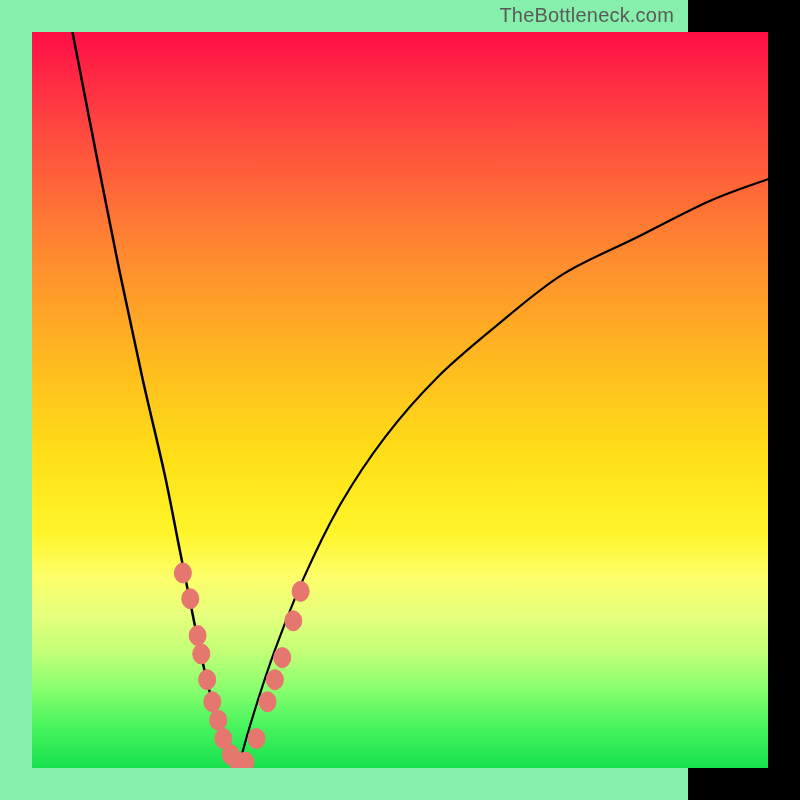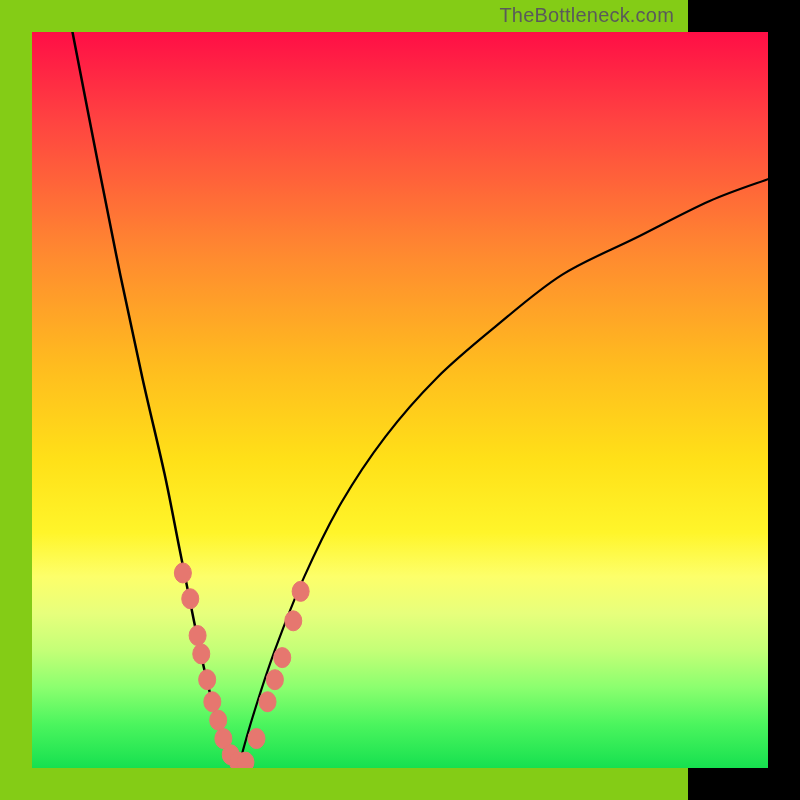--- a/index.html
+++ b/index.html
@@ -8,21 +8,21 @@
     width: 800px;
     height: 800px;
     overflow: hidden;
     background: #000;
     font-family: Arial, Helvetica, sans-serif;
   }
   .frame {
     position: relative;
     width: 688px;
     height: 800px;
-    background: #84cc16;
+    background: #86efac;
   }
   .plot-area {
     position: absolute;
     left: 32px;
     top: 32px;
     width: 736px;
     height: 736px;
     background: linear-gradient(
       to bottom,
       #ff0e46 0%,

